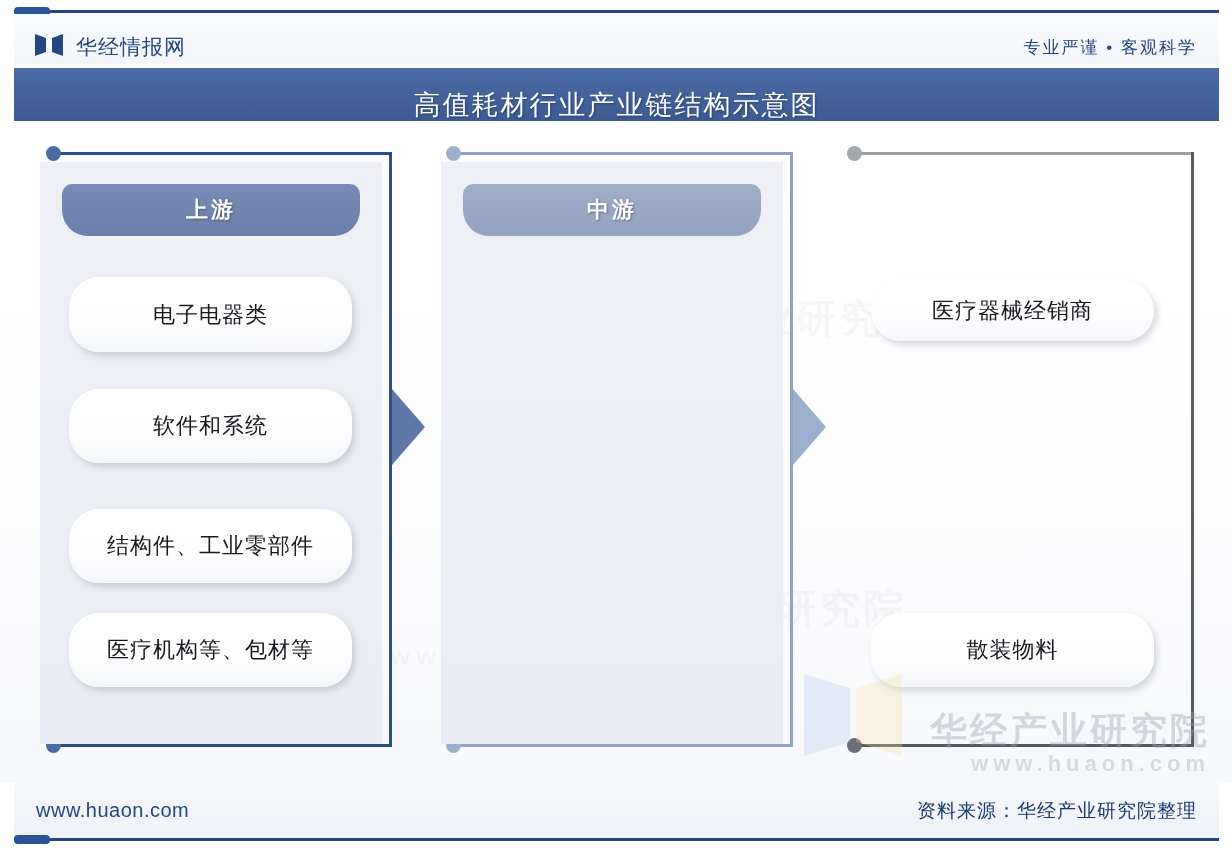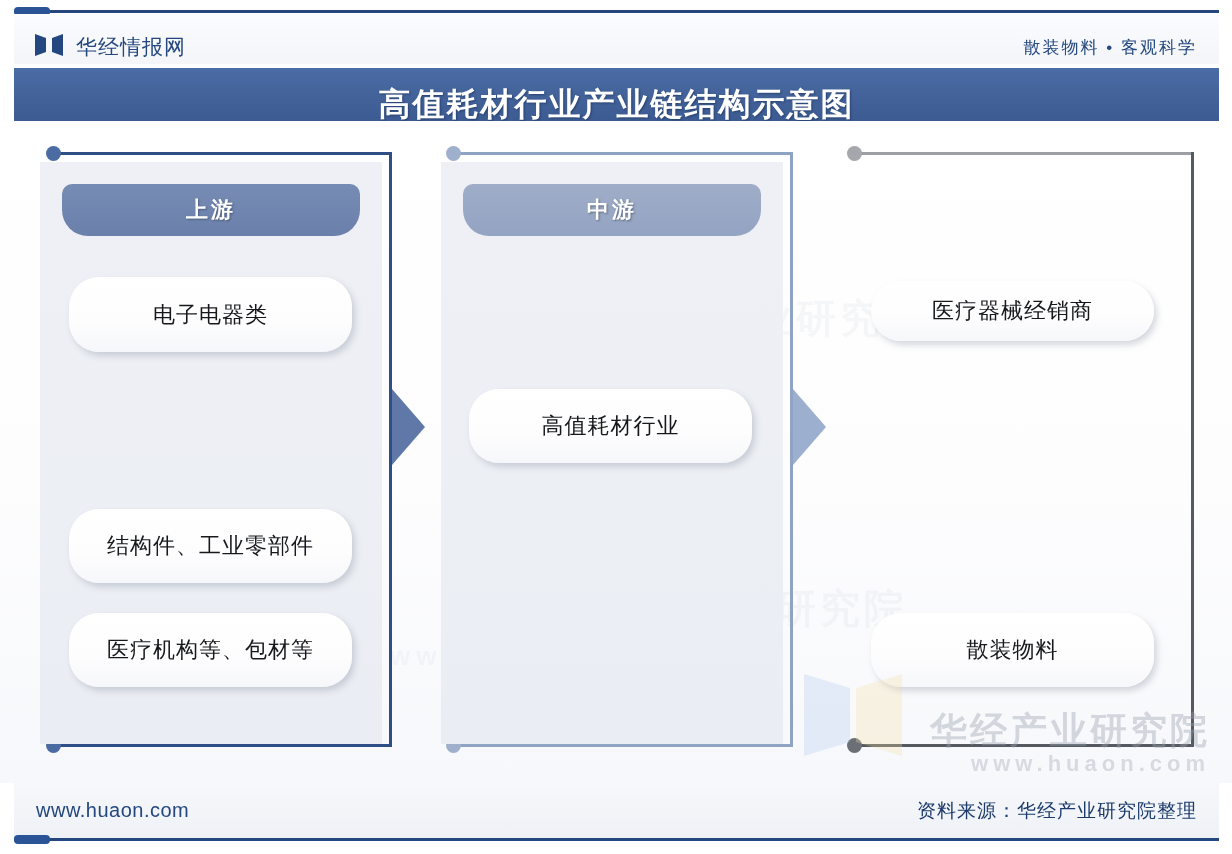--- a/index.html
+++ b/index.html
@@ -68,22 +68,22 @@
     position: absolute;
     left: 14px; top: 68px;
     width: 1205px; height: 53px;
     background: linear-gradient(180deg,#4a6ca5 0%, #43639a 50%, #3c5b92 100%);
     display: flex;
     align-items: center;
     justify-content: center;
   }
   .title-text {
     color: #ffffff;
-    font-size: 32px;
-    font-weight: bold;
+    font-size: 27px;
+    font-weight: normal;
     letter-spacing: 2px;
     text-shadow: 1px 1px 2px rgba(20,40,80,.55);
     margin-top: 20px;
   }
 
   
   .canvas {
     position: absolute;
     left: 0; top: 121px;
     width: 1232px; height: 662px;
@@ -251,21 +251,21 @@
   <div class="header">
     <div class="brand">
       <span class="brand-logo">
         <svg width="30" height="24" viewBox="0 0 30 24">
           <path d="M1 1 L12 5 L12 19 L1 23 Z" fill="#23477e"></path>
           <path d="M29 1 L18 5 L18 19 L29 23 Z" fill="#23477e"></path>
         </svg>
       </span>
       <span class="brand-name">华经情报网</span>
     </div>
-    <div class="tagline">散装物料 • 客观科学</div>
+    <div class="tagline">专业严谨 • 客观科学</div>
   </div>
 
   <div class="title-bar">
     <div class="title-text">高值耗材行业产业链结构示意图</div>
   </div>
 
   <div class="canvas">
 
     <div class="bg-wm" style="left:620px; top:170px;">华经产业研究院</div>
     <div class="bg-wm" style="left:600px; top:460px;">华经产业研究院</div>
@@ -277,38 +277,38 @@
       <div class="fline-bottom" style="background:#2d4f85; bottom:0;"></div>
       <div class="fdot top" style="background:#4b6ca3;"></div>
       <div class="fdot bottom" style="background:#4b6ca3;"></div>
     </div>
 
     <div class="panel" style="left:40px; top:41px; width:342px; height:582px;">
       <div class="panel-head" style="background:linear-gradient(180deg,#768cb4 0%, #6a80ab 100%);">上游</div>
     </div>
 
     <div class="card" style="left:69px; top:156px; width:283px; height:75px;">电子电器类</div>
+    <div class="card" style="left:69px; top:268px; width:283px; height:74px;">软件和系统</div>
     <div class="card" style="left:69px; top:380px; width:283px; height:74px;margin-top:8px;">结构件、工业零部件</div>
     <div class="card" style="left:69px; top:492px; width:283px; height:74px;">医疗机构等、包材等</div>
 
     <div class="arrow" style="left:392px; top:268px; border-left:33px solid #5f78a8;"></div>
 
     <div class="frame" style="left:452px; top:31px; width:341px; height:595px;">
       <div class="fline-top" style="background:#8fa3c4;"></div>
       <div class="fline-right" style="background:#8fa3c4;"></div>
       <div class="fline-bottom" style="background:#8fa3c4; bottom:0;"></div>
       <div class="fdot top" style="background:#9fb0cc;"></div>
       <div class="fdot bottom" style="background:#9fb0cc;"></div>
     </div>
 
     <div class="panel" style="left:441px; top:41px; width:342px; height:582px;font-family:Liberation Mono, monospace;">
       <div class="panel-head" style="background:linear-gradient(180deg,#9fadc8 0%, #93a3c2 100%);">中游</div>
     </div>
 
-    <div class="card" style="left:469px; top:268px; width:283px; height:74px;">高值耗材行业</div>
 
     <div class="arrow" style="left:793px; top:268px; border-left:33px solid #9cafcf;"></div>
 
     <div class="frame" style="left:853px; top:31px; width:341px; height:595px;">
       <div class="fline-top" style="background:#9b9ea2;"></div>
       <div class="fline-right" style="background:#555a60;"></div>
       <div class="fline-bottom" style="background:#555a60; bottom:0;"></div>
       <div class="fdot top" style="background:#a4a7ab;"></div>
       <div class="fdot bottom" style="background:#6c7076;"></div>
     </div>

